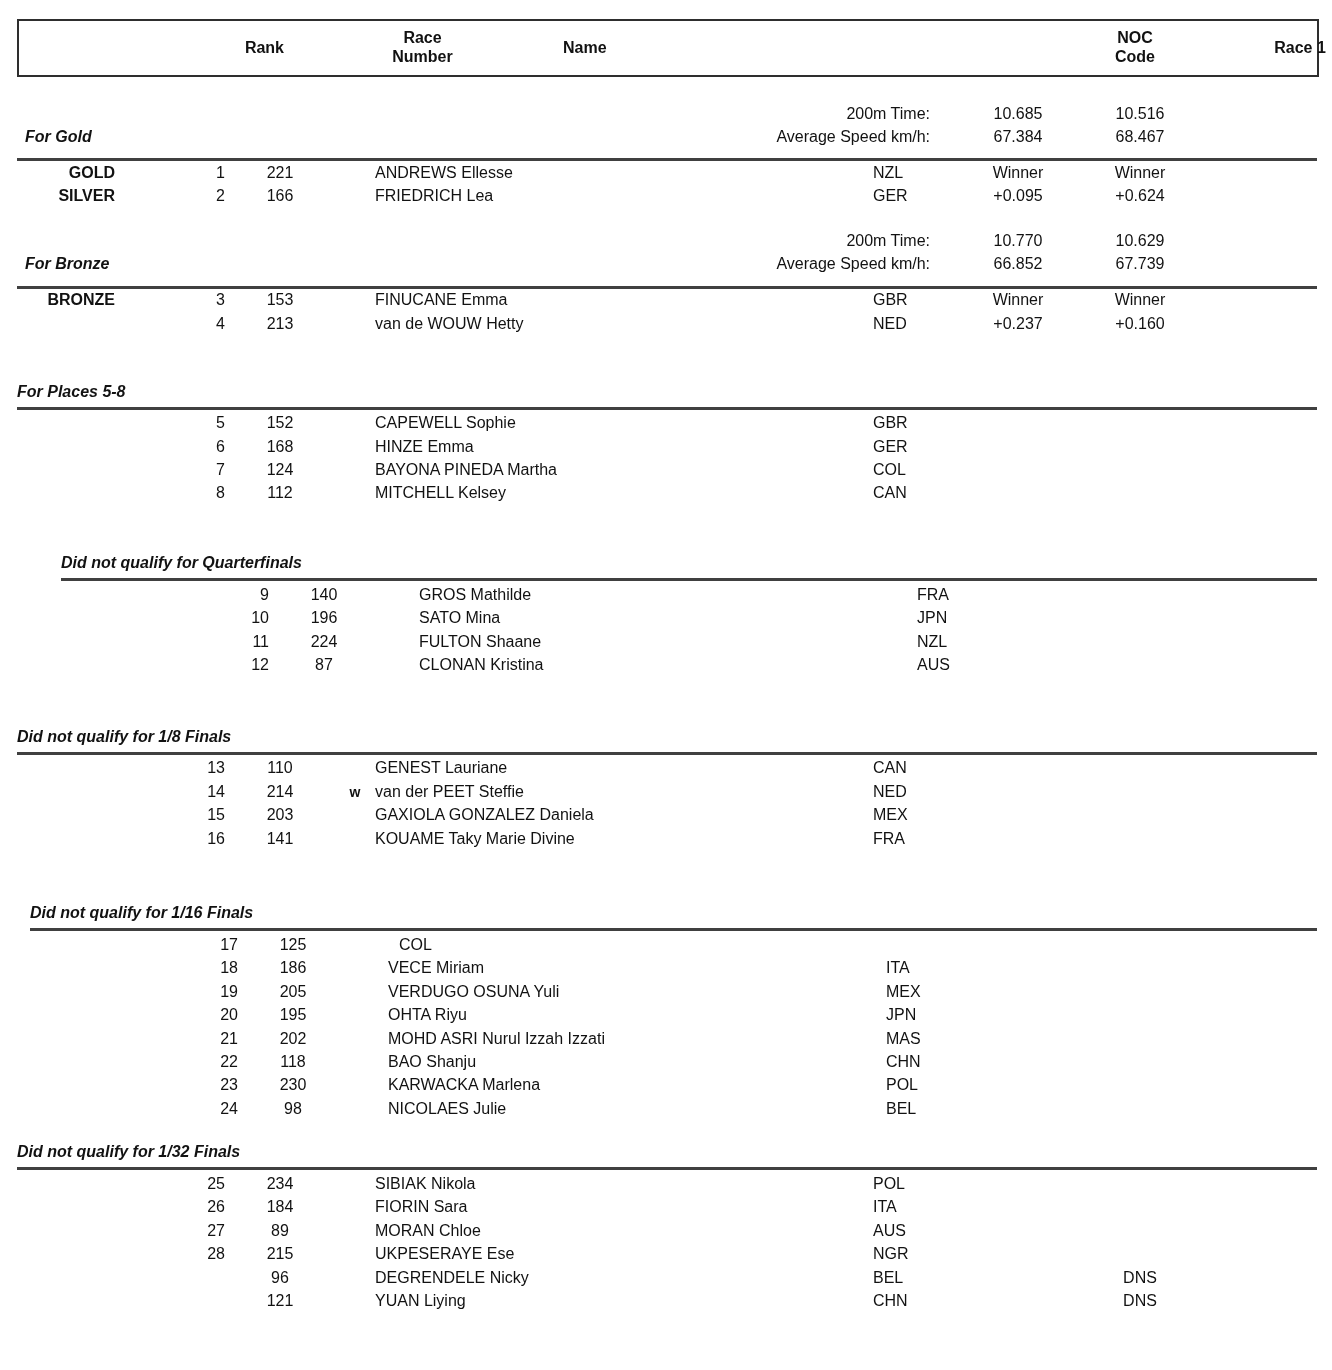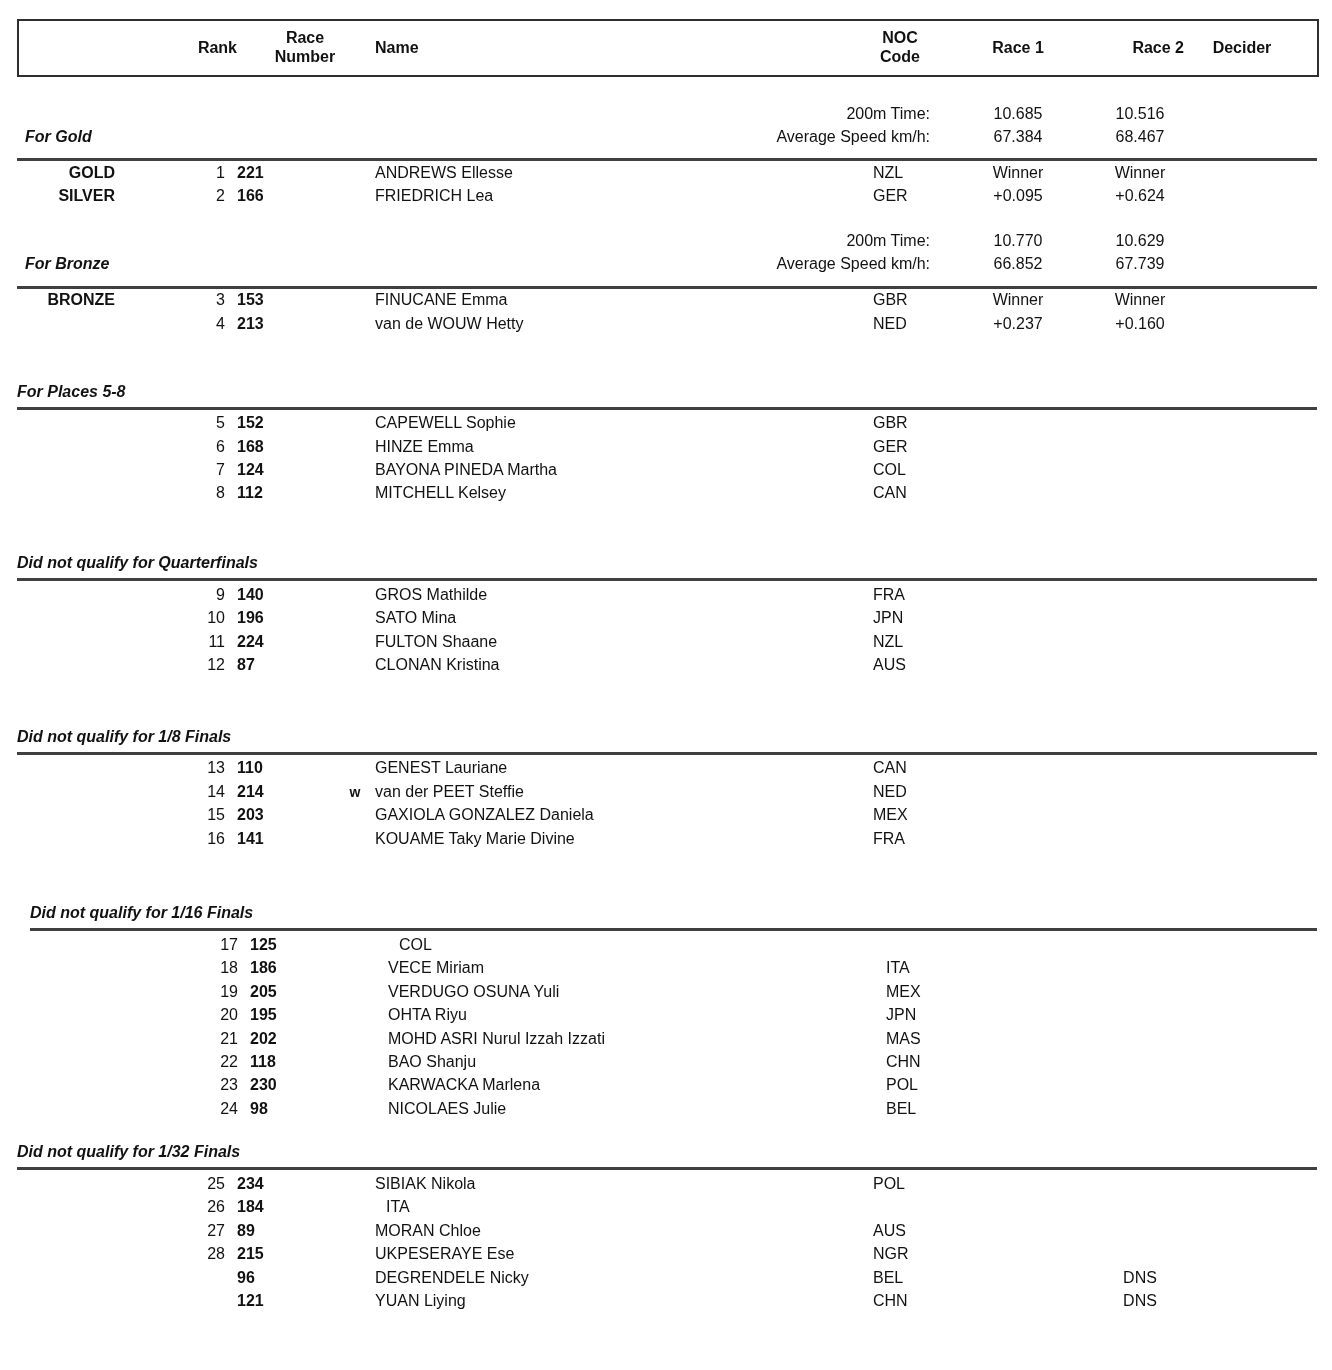--- a/index.html
+++ b/index.html
@@ -19,35 +19,36 @@
     border:2px solid #2e2e2e;
   }
   .grid-cols {
     display:grid;
     grid-template-columns:130px 107px 100px 36px 487px 80px 156px 88px 116px;
     align-items:center;
   }
   .header-row {
     position:absolute; left:0; top:19px; width:1300px; height:58px;
     font-weight:bold;
+    gap:47px;
   }
   .h-rank    { grid-column:2; text-align:right; }
   .h-racenum { grid-column:3 / span 2; text-align:center; line-height:1.16; }
   .h-name    { grid-column:5; padding-left:2px; }
   .h-noc     { grid-column:6; text-align:center; line-height:1.16; }
   .h-r1      { grid-column:7; text-align:center; }
   .h-r2      { grid-column:8; text-align:right; }
   .h-dec     { grid-column:9; text-align:center; }
 
   
   section { display:block; }
   section:nth-of-type(1) { margin-top:25px; }
   section:nth-of-type(2) { margin-top:22px; }
   section:nth-of-type(3) { margin-top:44px; }
-  section:nth-of-type(4) { margin-top:46px; }
+  section:nth-of-type(4) { margin-top:46px;margin-left:44px; }
   section:nth-of-type(5) { margin-top:48px; }
   section:nth-of-type(6) { margin-top:51px;padding-left:13px; }
   section:nth-of-type(7) { margin-top:20px; }
 
   .row-stats {
     display:grid;
     grid-template-columns:130px 810px 156px 88px 118px;
     align-items:center; height:23px;
   }
   .c-stitle { padding-left:25px; font-weight:bold; font-style:italic; white-space:nowrap; }
@@ -63,21 +64,21 @@
     height:0; border-top:3px solid #404040;
     margin-left:17px; margin-right:15px;
   }
   section.plain     .rule { margin-top:4px; }
   section.has-stats .rule { margin-top:10px; }
   section.plain     .rows { margin-top:2px; }
 
   .row-data { height:23.4px; }
   .c-medal { text-align:right; padding-right:15px;font-weight:bold; }
   .c-rank  { text-align:right; padding-right:12px; }
-  .c-num   { text-align:left; padding-right:14px;font-weight:bold; }
+  .c-num   { text-align:center; padding-right:14px; }
   .c-w     { text-align:center; font-weight:bold; font-size:14px; }
   .c-name  { padding-left:2px; white-space:nowrap; }
   .c-noc   { padding-left:13px; }
   .c-r1, .c-r2, .c-dec { text-align:center; }
 </style>
 </head>
 <body>
 
 <div class="page">
 
@@ -439,20 +440,21 @@
             <div class="c-noc">POL</div>
             <div class="c-r1"></div>
             <div class="c-r2"></div>
             <div class="c-dec"></div>
           </div>
           <div class="row-data grid-cols">
             <div class="c-medal"></div>
             <div class="c-rank">26</div>
             <div class="c-num">184</div>
             <div class="c-w"></div>
+            <div class="c-name">FIORIN Sara</div>
             <div class="c-noc">ITA</div>
             <div class="c-r1"></div>
             <div class="c-r2"></div>
             <div class="c-dec"></div>
           </div>
           <div class="row-data grid-cols">
             <div class="c-medal"></div>
             <div class="c-rank">27</div>
             <div class="c-num">89</div>
             <div class="c-w"></div>

